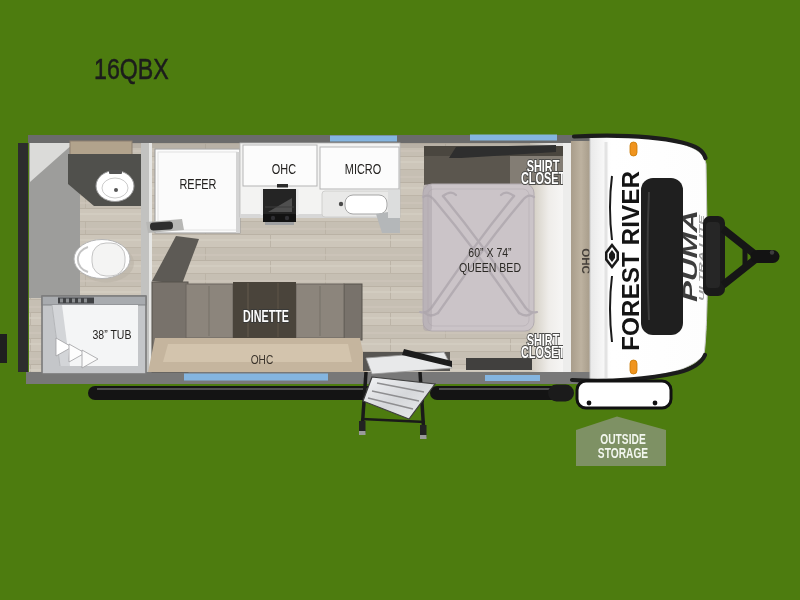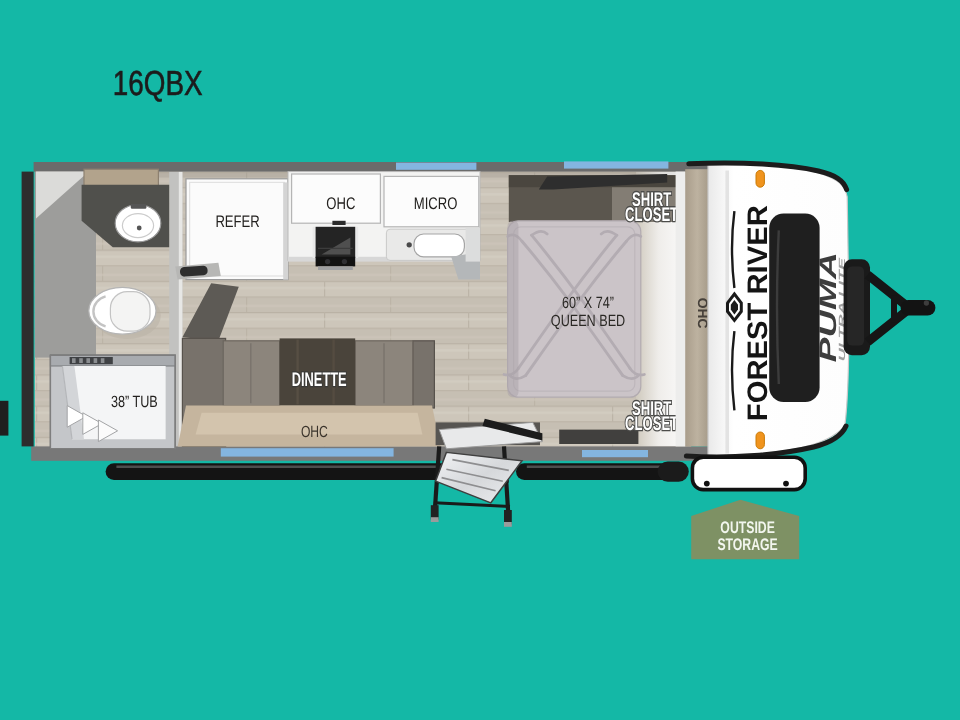--- a/index.html
+++ b/index.html
@@ -1,16 +1,16 @@
 <!DOCTYPE html>
 <html><head>
 <meta charset="utf-8">
 <style>
   html,body{margin:0;padding:0;background:#fff;}
-  #scene{position:relative;width:800px;height:600px;background:#14b8a6;overflow:hidden;
+  #scene{position:relative;width:800px;height:600px;background:#4d7c0f;overflow:hidden;
          font-family:"Liberation Sans",sans-serif;}
   svg text{font-family:"Liberation Sans",sans-serif;}
 </style>
 </head>
 <body>
 <div id="scene">
 <svg width="800" height="600" viewBox="0 0 800 600">
 <defs>
   <linearGradient id="plank" x1="0" y1="0" x2="0" y2="1">
     <stop offset="0" stop-color="#cdc6b9"></stop>

